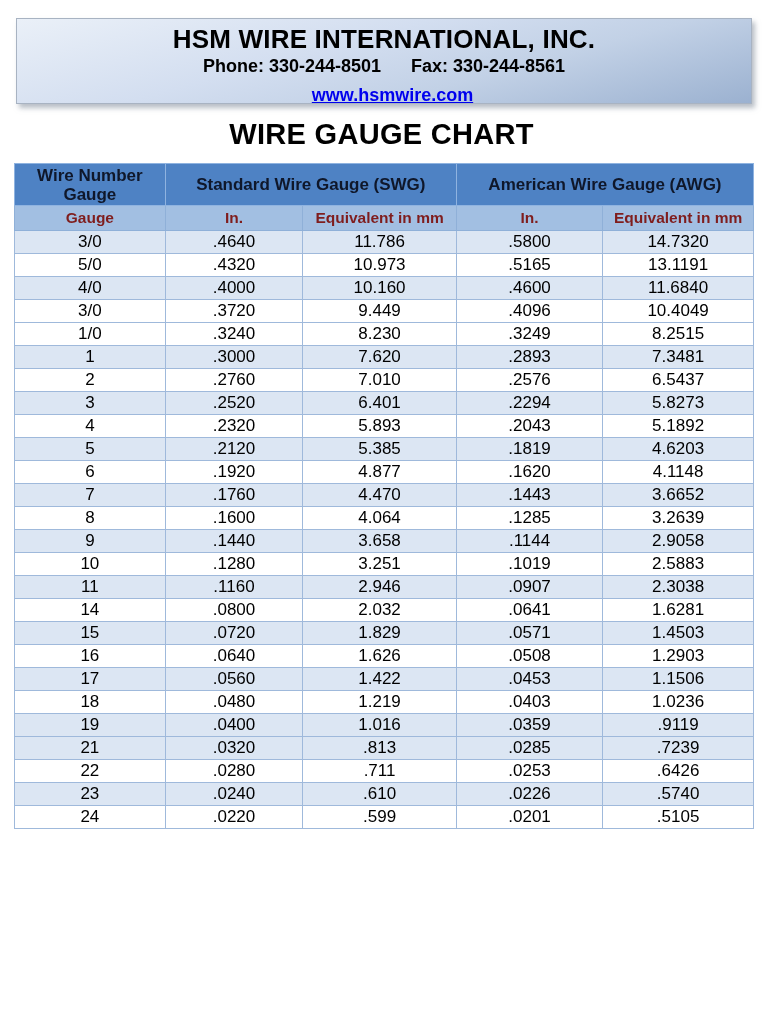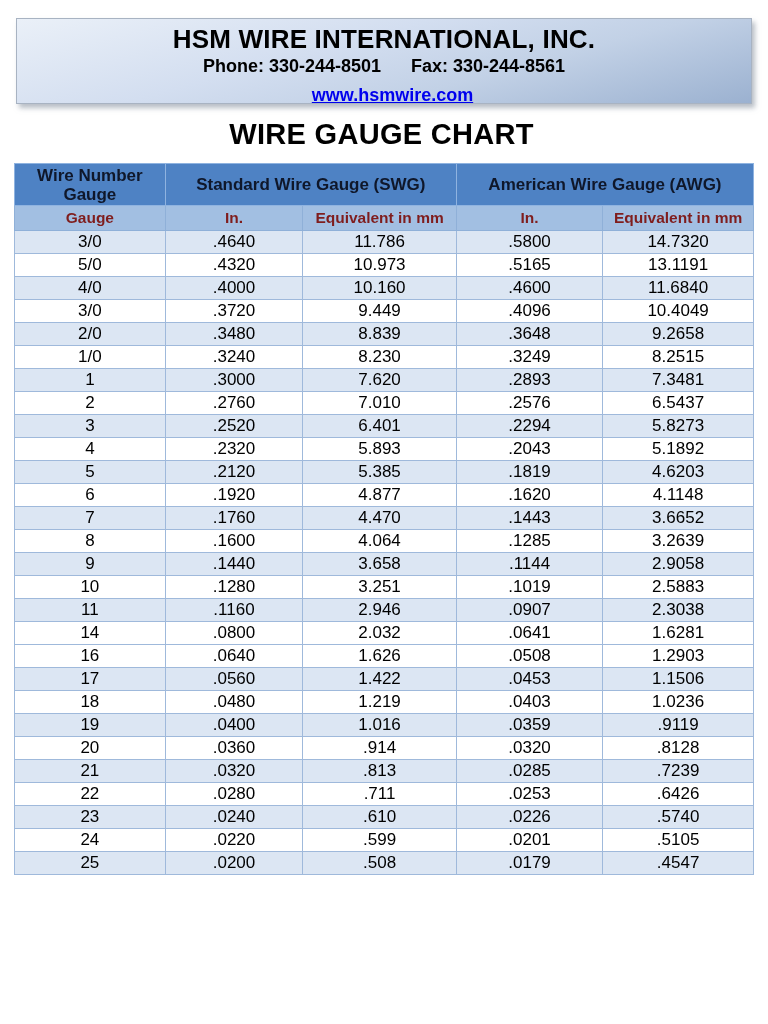--- a/index.html
+++ b/index.html
@@ -176,27 +176,20 @@
           <td>.4600</td>
           <td>11.6840</td>
         </tr>
         <tr>
           <td>3/0</td>
           <td>.3720</td>
           <td>9.449</td>
           <td>.4096</td>
           <td>10.4049</td>
         </tr>
-        <tr class="stripe">
-          <td>2/0</td>
-          <td>.3480</td>
-          <td>8.839</td>
-          <td>.3648</td>
-          <td>9.2658</td>
-        </tr>
         <tr>
           <td>1/0</td>
           <td>.3240</td>
           <td>8.230</td>
           <td>.3249</td>
           <td>8.2515</td>
         </tr>
         <tr class="stripe">
           <td>1</td>
           <td>.3000</td>
@@ -274,20 +267,27 @@
           <td>.0907</td>
           <td>2.3038</td>
         </tr>
         <tr>
           <td>14</td>
           <td>.0800</td>
           <td>2.032</td>
           <td>.0641</td>
           <td>1.6281</td>
         </tr>
+        <tr class="stripe">
+          <td>15</td>
+          <td>.0720</td>
+          <td>1.829</td>
+          <td>.0571</td>
+          <td>1.4503</td>
+        </tr>
         <tr>
           <td>16</td>
           <td>.0640</td>
           <td>1.626</td>
           <td>.0508</td>
           <td>1.2903</td>
         </tr>
         <tr class="stripe">
           <td>17</td>
           <td>.0560</td>
@@ -302,27 +302,20 @@
           <td>.0403</td>
           <td>1.0236</td>
         </tr>
         <tr class="stripe">
           <td>19</td>
           <td>.0400</td>
           <td>1.016</td>
           <td>.0359</td>
           <td>.9119</td>
         </tr>
-        <tr>
-          <td>20</td>
-          <td>.0360</td>
-          <td>.914</td>
-          <td>.0320</td>
-          <td>.8128</td>
-        </tr>
         <tr class="stripe">
           <td>21</td>
           <td>.0320</td>
           <td>.813</td>
           <td>.0285</td>
           <td>.7239</td>
         </tr>
         <tr>
           <td>22</td>
           <td>.0280</td>
@@ -337,23 +330,16 @@
           <td>.0226</td>
           <td>.5740</td>
         </tr>
         <tr>
           <td>24</td>
           <td>.0220</td>
           <td>.599</td>
           <td>.0201</td>
           <td>.5105</td>
         </tr>
-        <tr class="stripe">
-          <td>25</td>
-          <td>.0200</td>
-          <td>.508</td>
-          <td>.0179</td>
-          <td>.4547</td>
-        </tr>
       </tbody>
   </table>
 
 </div>
 
 </body></html>

